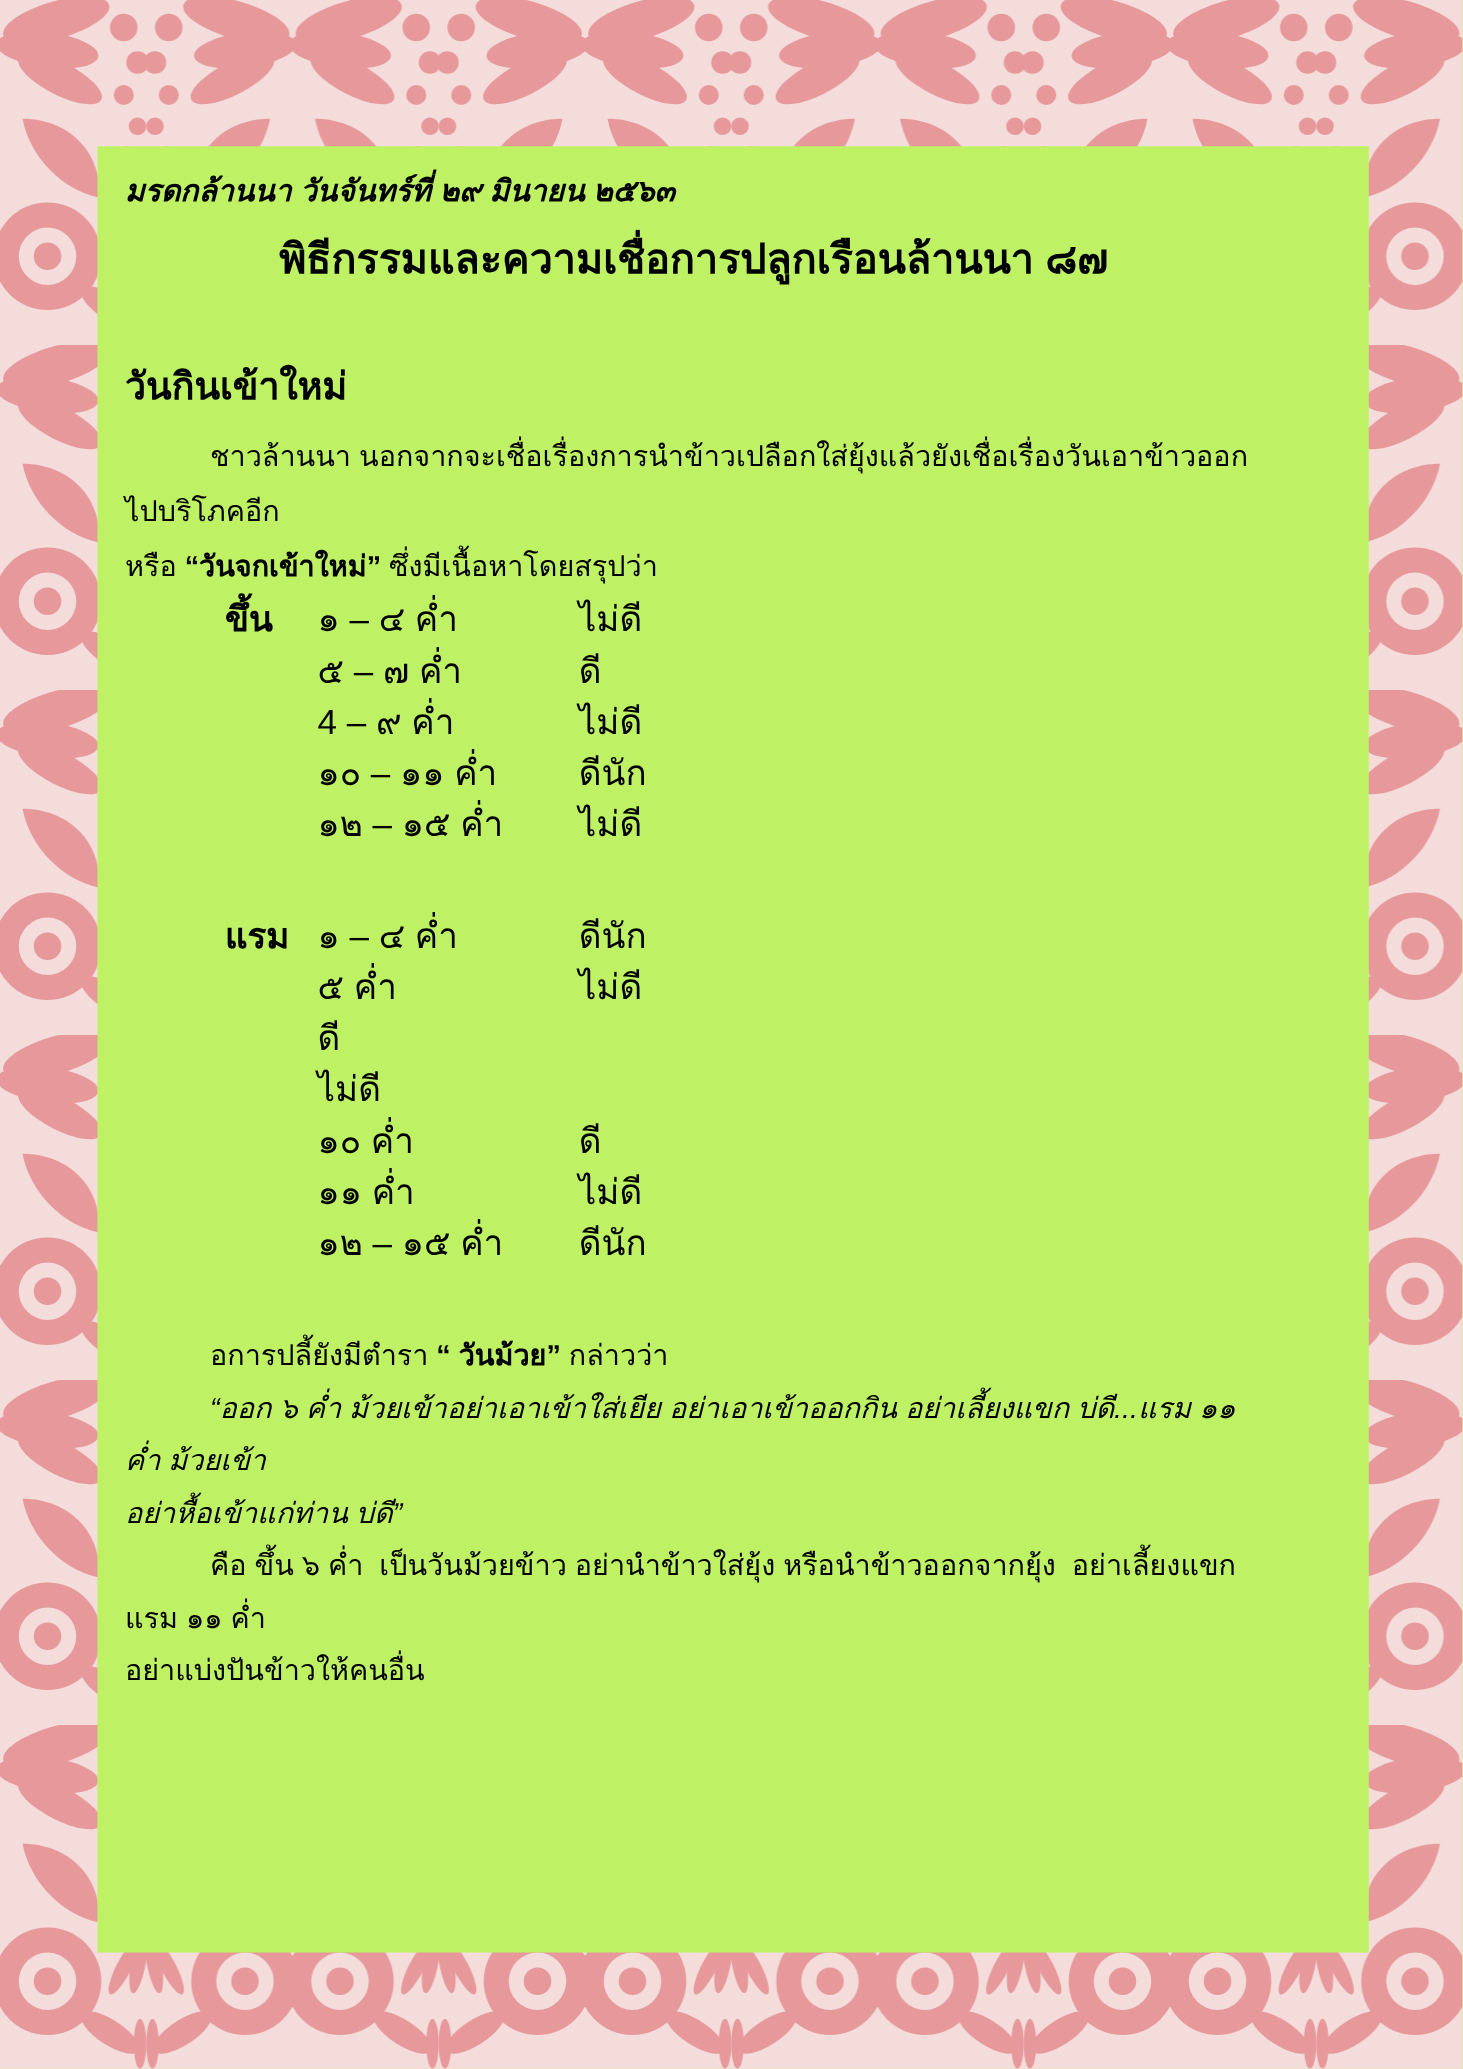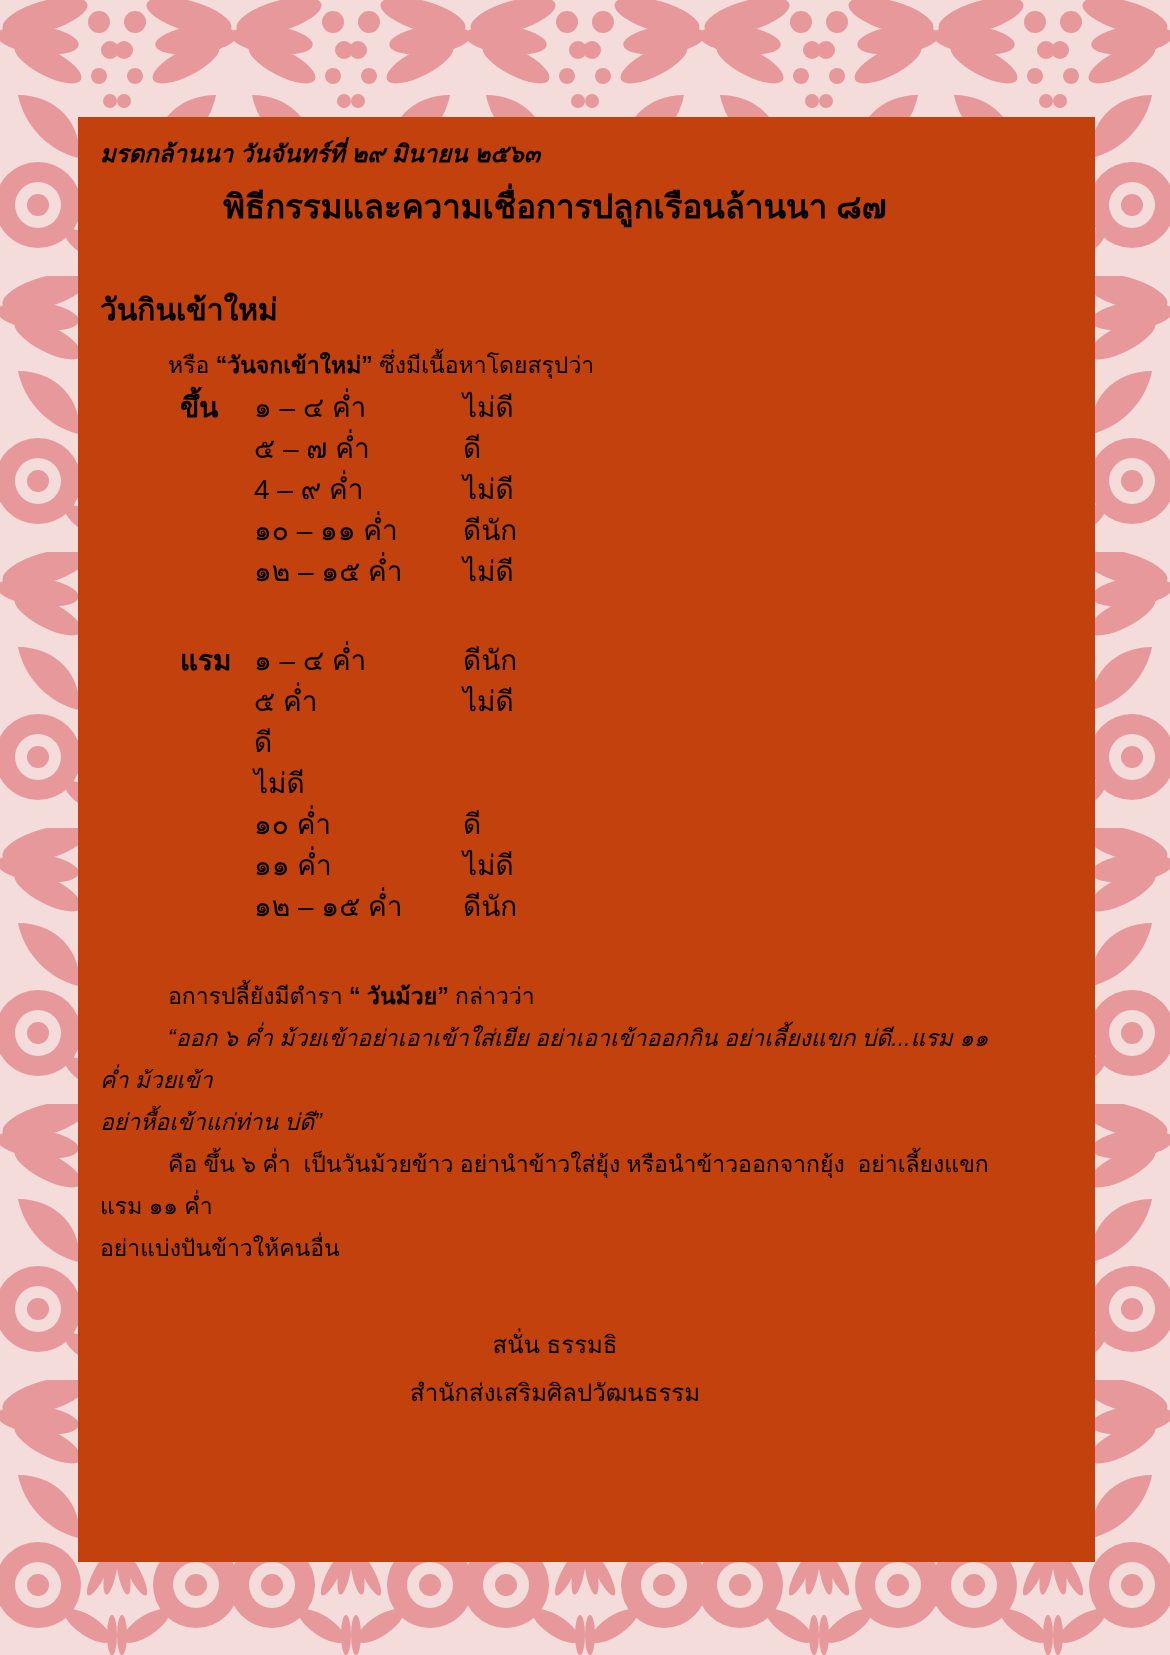--- a/index.html
+++ b/index.html
@@ -5,21 +5,21 @@
   html,body{margin:0;padding:0;}
   body{
     width:1170px;height:1655px;position:relative;overflow:hidden;
     background:#f3dcda;
     font-family:"Liberation Sans", sans-serif;
     color:#000;
   }
   .border-svg{position:absolute;left:0;top:0;width:1170px;height:1655px;display:block;}
   .paper{
     position:absolute;left:78px;top:117px;width:1017px;height:1445px;
-    background:#c2410c;
+    background:#bef264;
   }
   .content{padding:0 85px 0 22px;font-size:23px;}
   .dateline{
     margin-top:22px;font-size:24px;font-weight:bold;font-style:italic;line-height:30px;
   }
   .doc-title{
     margin-top:16px;text-align:center;font-size:33px;font-weight:bold;line-height:44px;
   }
   .section-heading{
     margin-top:62px;font-size:30px;font-weight:bold;line-height:38px;
@@ -78,20 +78,21 @@
 <div class="paper">
   <div class="content">
 
     <div class="dateline">มรดกล้านนา วันจันทร์ที่ ๒๙ มินายน ๒๕๖๓</div>
 
     <div class="doc-title">พิธีกรรมและความเชื่อการปลูกเรือนล้านนา ๘๗</div>
 
     <div class="section-heading">วันกินเข้าใหม่</div>
 
     <div class="para indent-first">
+        <div class="line"><span>ชาวล้านนา นอกจากจะเชื่อเรื่องการนำข้าวเปลือกใส่ยุ้งแล้วยังเชื่อเรื่องวันเอาข้าวออกไปบริโภคอีก</span></div>
         <div class="line"><span>หรือ </span><span class="b">“วันจกเข้าใหม่”</span><span> ซึ่งมีเนื้อหาโดยสรุปว่า</span></div>
       </div>
 
     <div class="moon-table">
         <div class="moon-group">
           <div class="moon-label">ขึ้น</div>
           <div class="moon-rows">
             <div class="moon-row">
               <span class="moon-day">๑ – ๔ ค่ำ</span>
               <span class="moon-rating">ไม่ดี</span>
@@ -154,20 +155,15 @@
     <div class="para muay-quote indent-first">
         <div class="line"><span>“ออก ๖ ค่ำ ม้วยเข้าอย่าเอาเข้าใส่เยีย อย่าเอาเข้าออกกิน อย่าเลี้ยงแขก บ่ดี...แรม ๑๑ ค่ำ ม้วยเข้า</span></div>
         <div class="line"><span>อย่าหื้อเข้าแก่ท่าน บ่ดี”</span></div>
       </div>
 
     <div class="para muay-explain indent-first">
         <div class="line"><span>คือ ขึ้น ๖ ค่ำ  เป็นวันม้วยข้าว อย่านำข้าวใส่ยุ้ง หรือนำข้าวออกจากยุ้ง  อย่าเลี้ยงแขก แรม ๑๑ ค่ำ</span></div>
         <div class="line"><span>อย่าแบ่งปันข้าวให้คนอื่น</span></div>
       </div>
 
-    <div class="signature">
-      <div>สนั่น ธรรมธิ</div>
-      <div>สำนักส่งเสริมศิลปวัฒนธรรม</div>
-
-    </div>
 
   </div>
 </div>
 
 </body></html>

